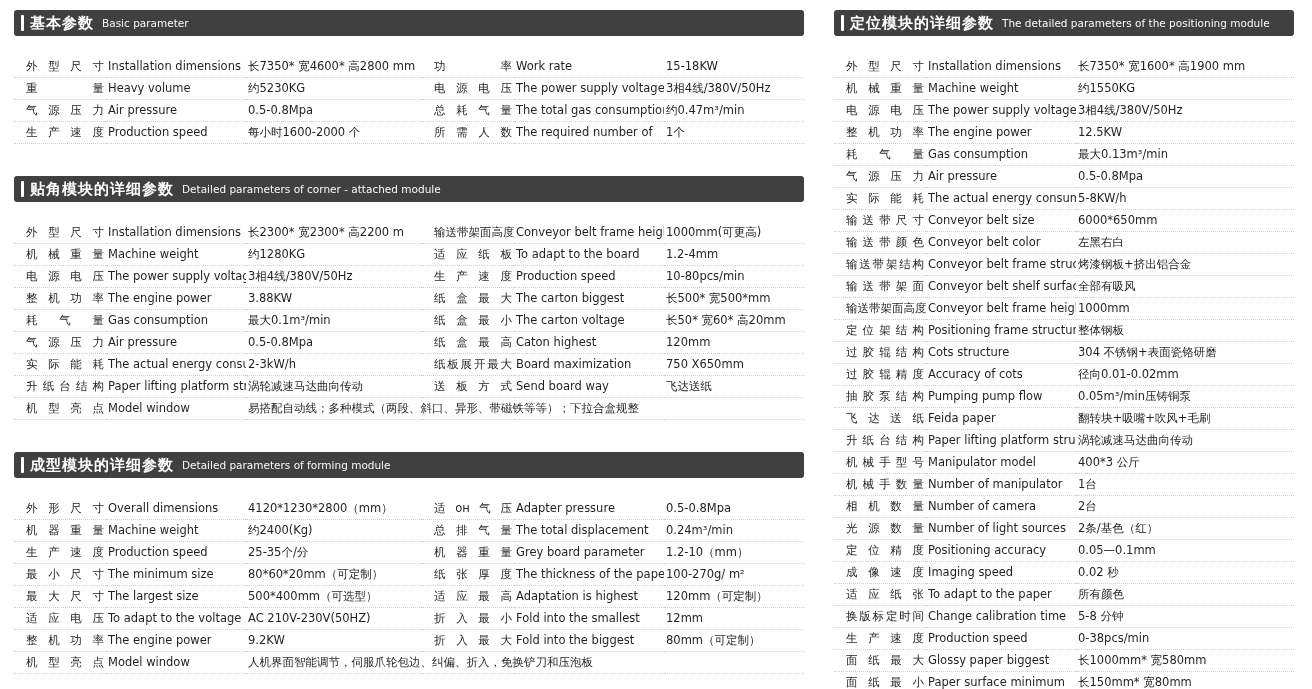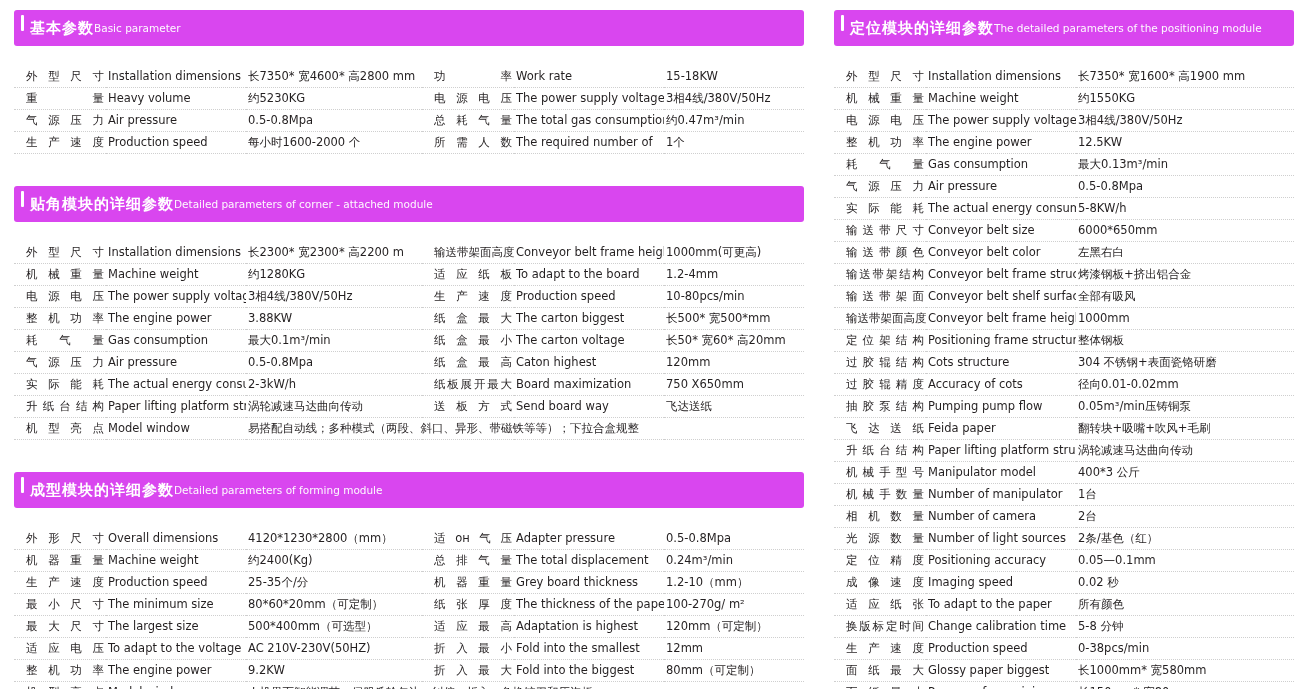--- a/index.html
+++ b/index.html
@@ -12,39 +12,39 @@
   }
   .page{position:relative;width:1312px;height:689px;box-sizing:border-box;padding:10px 14px;}
   .cols{display:flex;gap:30px;align-items:flex-start;}
   .col-left{width:790px;flex:0 0 790px;}
   .col-right{width:460px;flex:0 0 460px;}
 
   
   .sec{margin-bottom:10px;}
   .sec-head{
     position:relative;
-    height:36px;
-    background:#d946ef;
+    height:26px;
+    background:#404040;
     border-radius:3px;
     display:flex;
     align-items:center;
     padding-left:16px;
     overflow:hidden;
   }
   .sec-head:before{
     content:"";
     position:absolute;left:7px;top:5px;
     width:3px;height:16px;background:#ffffff;border-radius:1px;
   }
   .sec-title-cn{
     color:#ffffff;font-size:15px;font-weight:bold;letter-spacing:1px;
     white-space:nowrap;
   }
   .sec-title-en{
-    color:#ffffff;font-size:10.5px;white-space:nowrap;opacity:.97;
+    color:#ffffff;font-size:10.5px;margin-left:8px;white-space:nowrap;opacity:.97;
   }
 
   
   table.params{
     width:100%;
     border-collapse:collapse;
     margin-top:20px;
     table-layout:fixed;
   }
   table.params td{
@@ -262,21 +262,21 @@
               <td class="val">约2400(Kg)</td>
               <td class="lbl-cn">总排气量</td>
               <td class="lbl-en">The total displacement</td>
               <td class="val">0.24m³/min</td>
             </tr>
             <tr>
               <td class="lbl-cn">生产速度</td>
               <td class="lbl-en">Production  speed</td>
               <td class="val">25-35个/分</td>
               <td class="lbl-cn">机器重量</td>
-              <td class="lbl-en">Grey board thickness</td>
+              <td class="lbl-en">Grey board parameter</td>
               <td class="val">1.2-10（mm）</td>
             </tr>
             <tr>
               <td class="lbl-cn">最小尺寸</td>
               <td class="lbl-en">The minimum size</td>
               <td class="val">80*60*20mm（可定制）</td>
               <td class="lbl-cn">纸张厚度</td>
               <td class="lbl-en">The thickness of the paper</td>
               <td class="val">100-270g/ m²</td>
             </tr>

